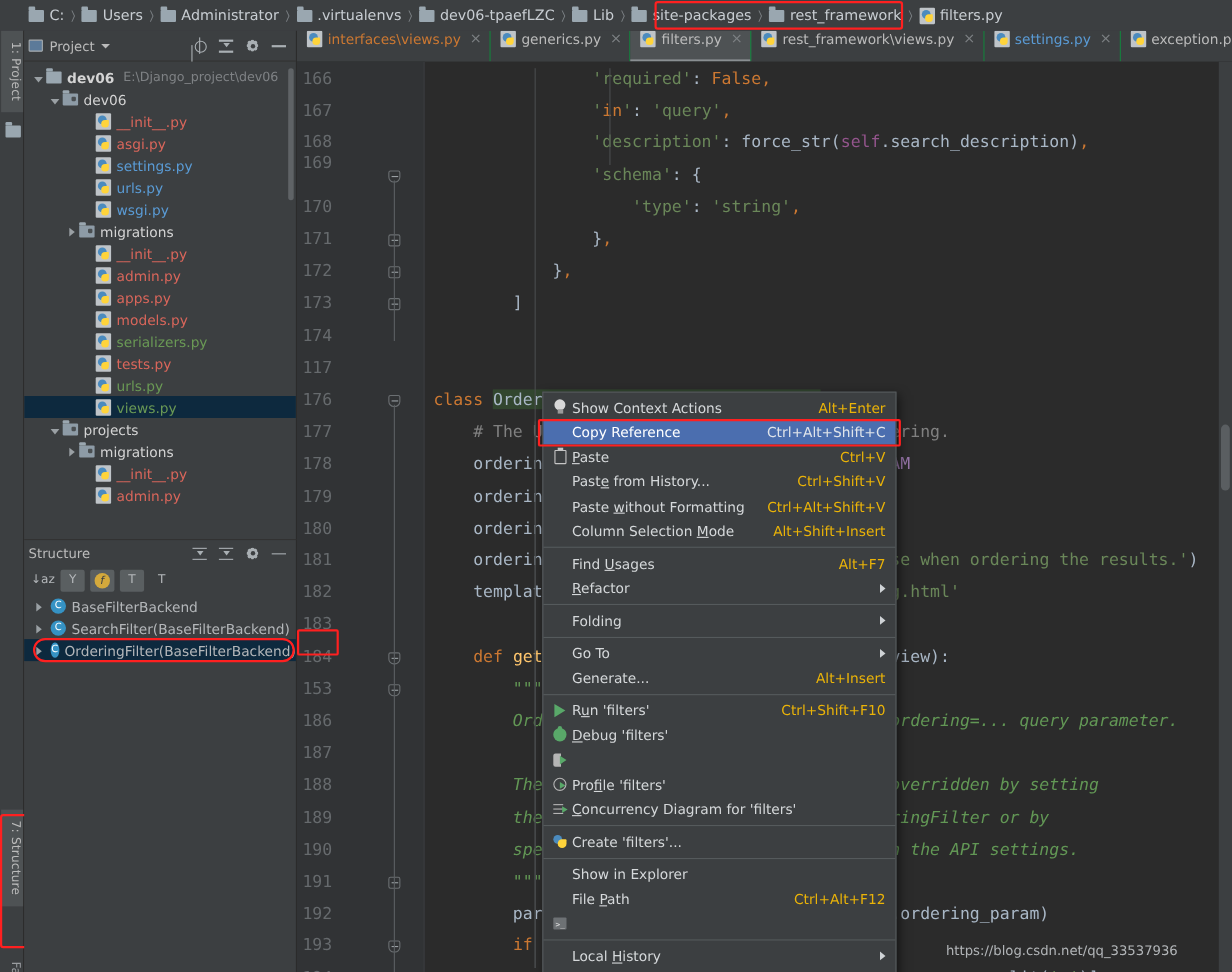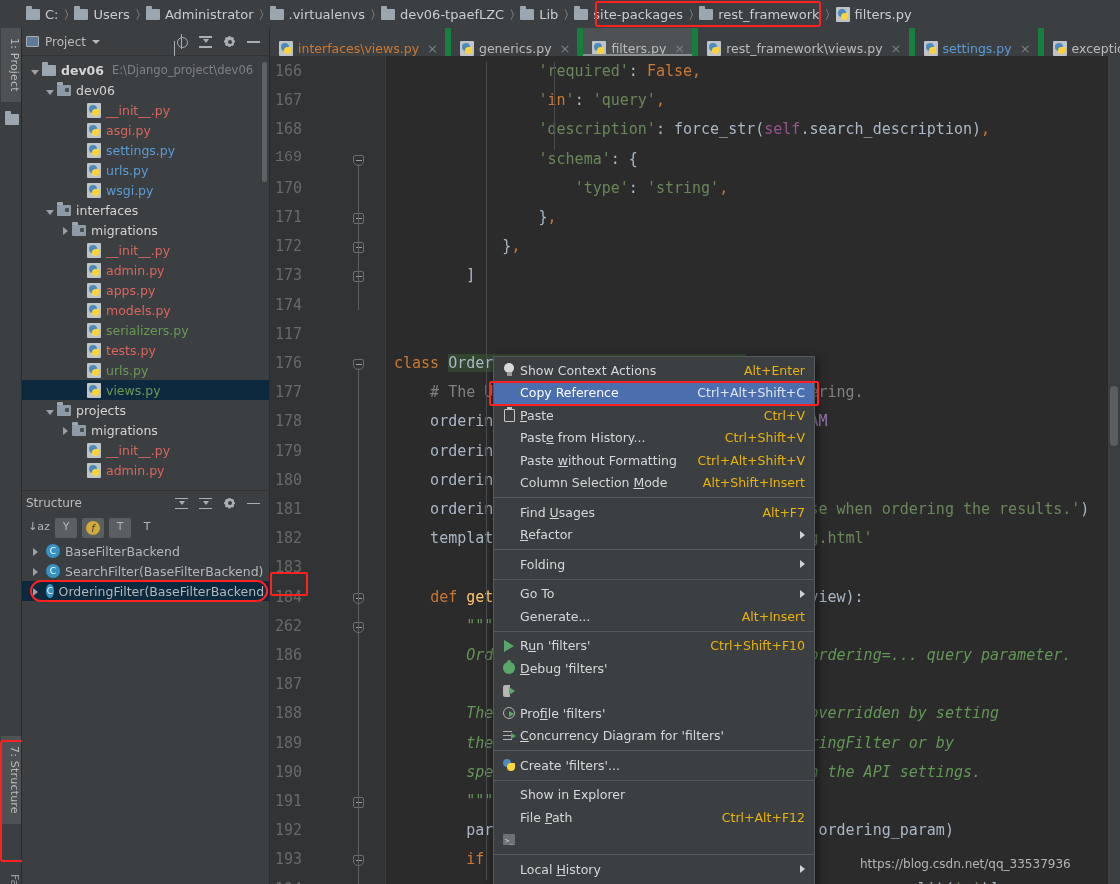--- a/index.html
+++ b/index.html
@@ -141,22 +141,22 @@
     position:absolute; left:30px; top:580px; width:238px; height:22px;
     border:2px solid #ff2020; border-radius:11px; pointer-events:none;
   }
 
   
   #tabbar {
     position: absolute; left: 270px; top: 28px; width: 850px; height: 28px;
     background: #3c3f41; display:flex; align-items:stretch; overflow:hidden;
   }
   .etab {
-    display:flex; align-items:flex-end; gap:5px; padding: 0 7px 0 9px;
-    font-size:12.5px; color:#bbbbbb; border-right:6px solid #15803d;
+    display:flex; align-items:flex-start; gap:5px; padding: 0 7px 0 9px;
+    font-size:12.5px; color:#bbbbbb; border-right:1px solid #15803d;
     position:relative; white-space:nowrap;
   }
   .etab.active { background:#4e5254; }
   .etab.active::after {
     content:""; position:absolute; left:0; right:0; bottom:0; height:2px; background:#8a8f92;
   }
   .etab .x { color:#7d8184; font-size:13px; margin-left:3px; }
 
   
   #editor {
@@ -364,25 +364,20 @@
         <div class="trow" style="padding-left: 51px;">
           <span class="tw"></span>
           <span class="ico-py"></span>
           <span class="tlabel c-blue">urls.py</span>
         </div>
         <div class="trow" style="padding-left: 51px;">
           <span class="tw"></span>
           <span class="ico-py"></span>
           <span class="tlabel c-blue">wsgi.py</span>
         </div>
-        <div class="trow" style="padding-left: 21px;">
-          <span class="tw"><span class="arr-d"></span></span>
-          <span class="ico-folder mod"></span>
-          <span class="tlabel c-white">interfaces</span>
-        </div>
         <div class="trow" style="padding-left: 36px;">
           <span class="tw"><span class="arr-r"></span></span>
           <span class="ico-folder mod"></span>
           <span class="tlabel c-white">migrations</span>
         </div>
         <div class="trow" style="padding-left: 51px;">
           <span class="tw"></span>
           <span class="ico-py"></span>
           <span class="tlabel c-red">__init__.py</span>
         </div>
@@ -521,21 +516,21 @@
         <span class="ico-py"></span>
         <span style="color: rgb(187, 187, 187);">exception.py</span>
       </div>
     </div>
 
   <div id="editor">
     <div id="gutter">
         <div class="lnum" style="top: 6px;">166</div>
         <div class="lnum" style="top: 35.2px;">167</div>
         <div class="lnum" style="top: 64.4px;">168</div>
-        <div class="lnum" style="top: 93px; font-family: Liberation Mono, monospace;">169</div>
+        <div class="lnum" style="top: 83px;">169</div>
         <div class="fold f-open" style="top: 98.6px;"></div>
         <div class="lnum" style="top: 122.8px;">170</div>
         <div class="lnum" style="top: 152px;">171</div>
         <div class="fold" style="top: 157px;"></div>
         <div class="lnum" style="top: 181.2px;">172</div>
         <div class="fold" style="top: 186.2px;"></div>
         <div class="lnum" style="top: 210.4px;">173</div>
         <div class="fold" style="top: 215.4px;"></div>
         <div class="lnum" style="top: 239.6px;">174</div>
         <div class="lnum" style="top: 268.8px;">117</div>
@@ -543,21 +538,21 @@
         <div class="fold f-open" style="top: 303px;"></div>
         <div class="lnum" style="top: 327.2px;">177</div>
         <div class="lnum" style="top: 356.4px;">178</div>
         <div class="lnum" style="top: 385.6px;">179</div>
         <div class="lnum" style="top: 414.8px;">180</div>
         <div class="lnum" style="top: 444px;">181</div>
         <div class="lnum" style="top: 473.2px;">182</div>
         <div class="lnum" style="top: 502.4px;">183</div>
         <div class="lnum" style="top: 531.6px;">184</div>
         <div class="fold f-open" style="top: 536.6px;"></div>
-        <div class="lnum" style="top: 560.8px;">262</div>
+        <div class="lnum" style="top: 560.8px;">153</div>
         <div class="fold f-open" style="top: 565.8px;"></div>
         <div class="lnum" style="top: 590px;">186</div>
         <div class="lnum" style="top: 619.2px;">187</div>
         <div class="lnum" style="top: 648.4px;">188</div>
         <div class="lnum" style="top: 677.6px;">189</div>
         <div class="lnum" style="top: 706.8px;">190</div>
         <div class="lnum" style="top: 736px;">191</div>
         <div class="fold" style="top: 741px;"></div>
         <div class="lnum" style="top: 765.2px;">192</div>
         <div class="lnum" style="top: 794.4px;">193</div>

